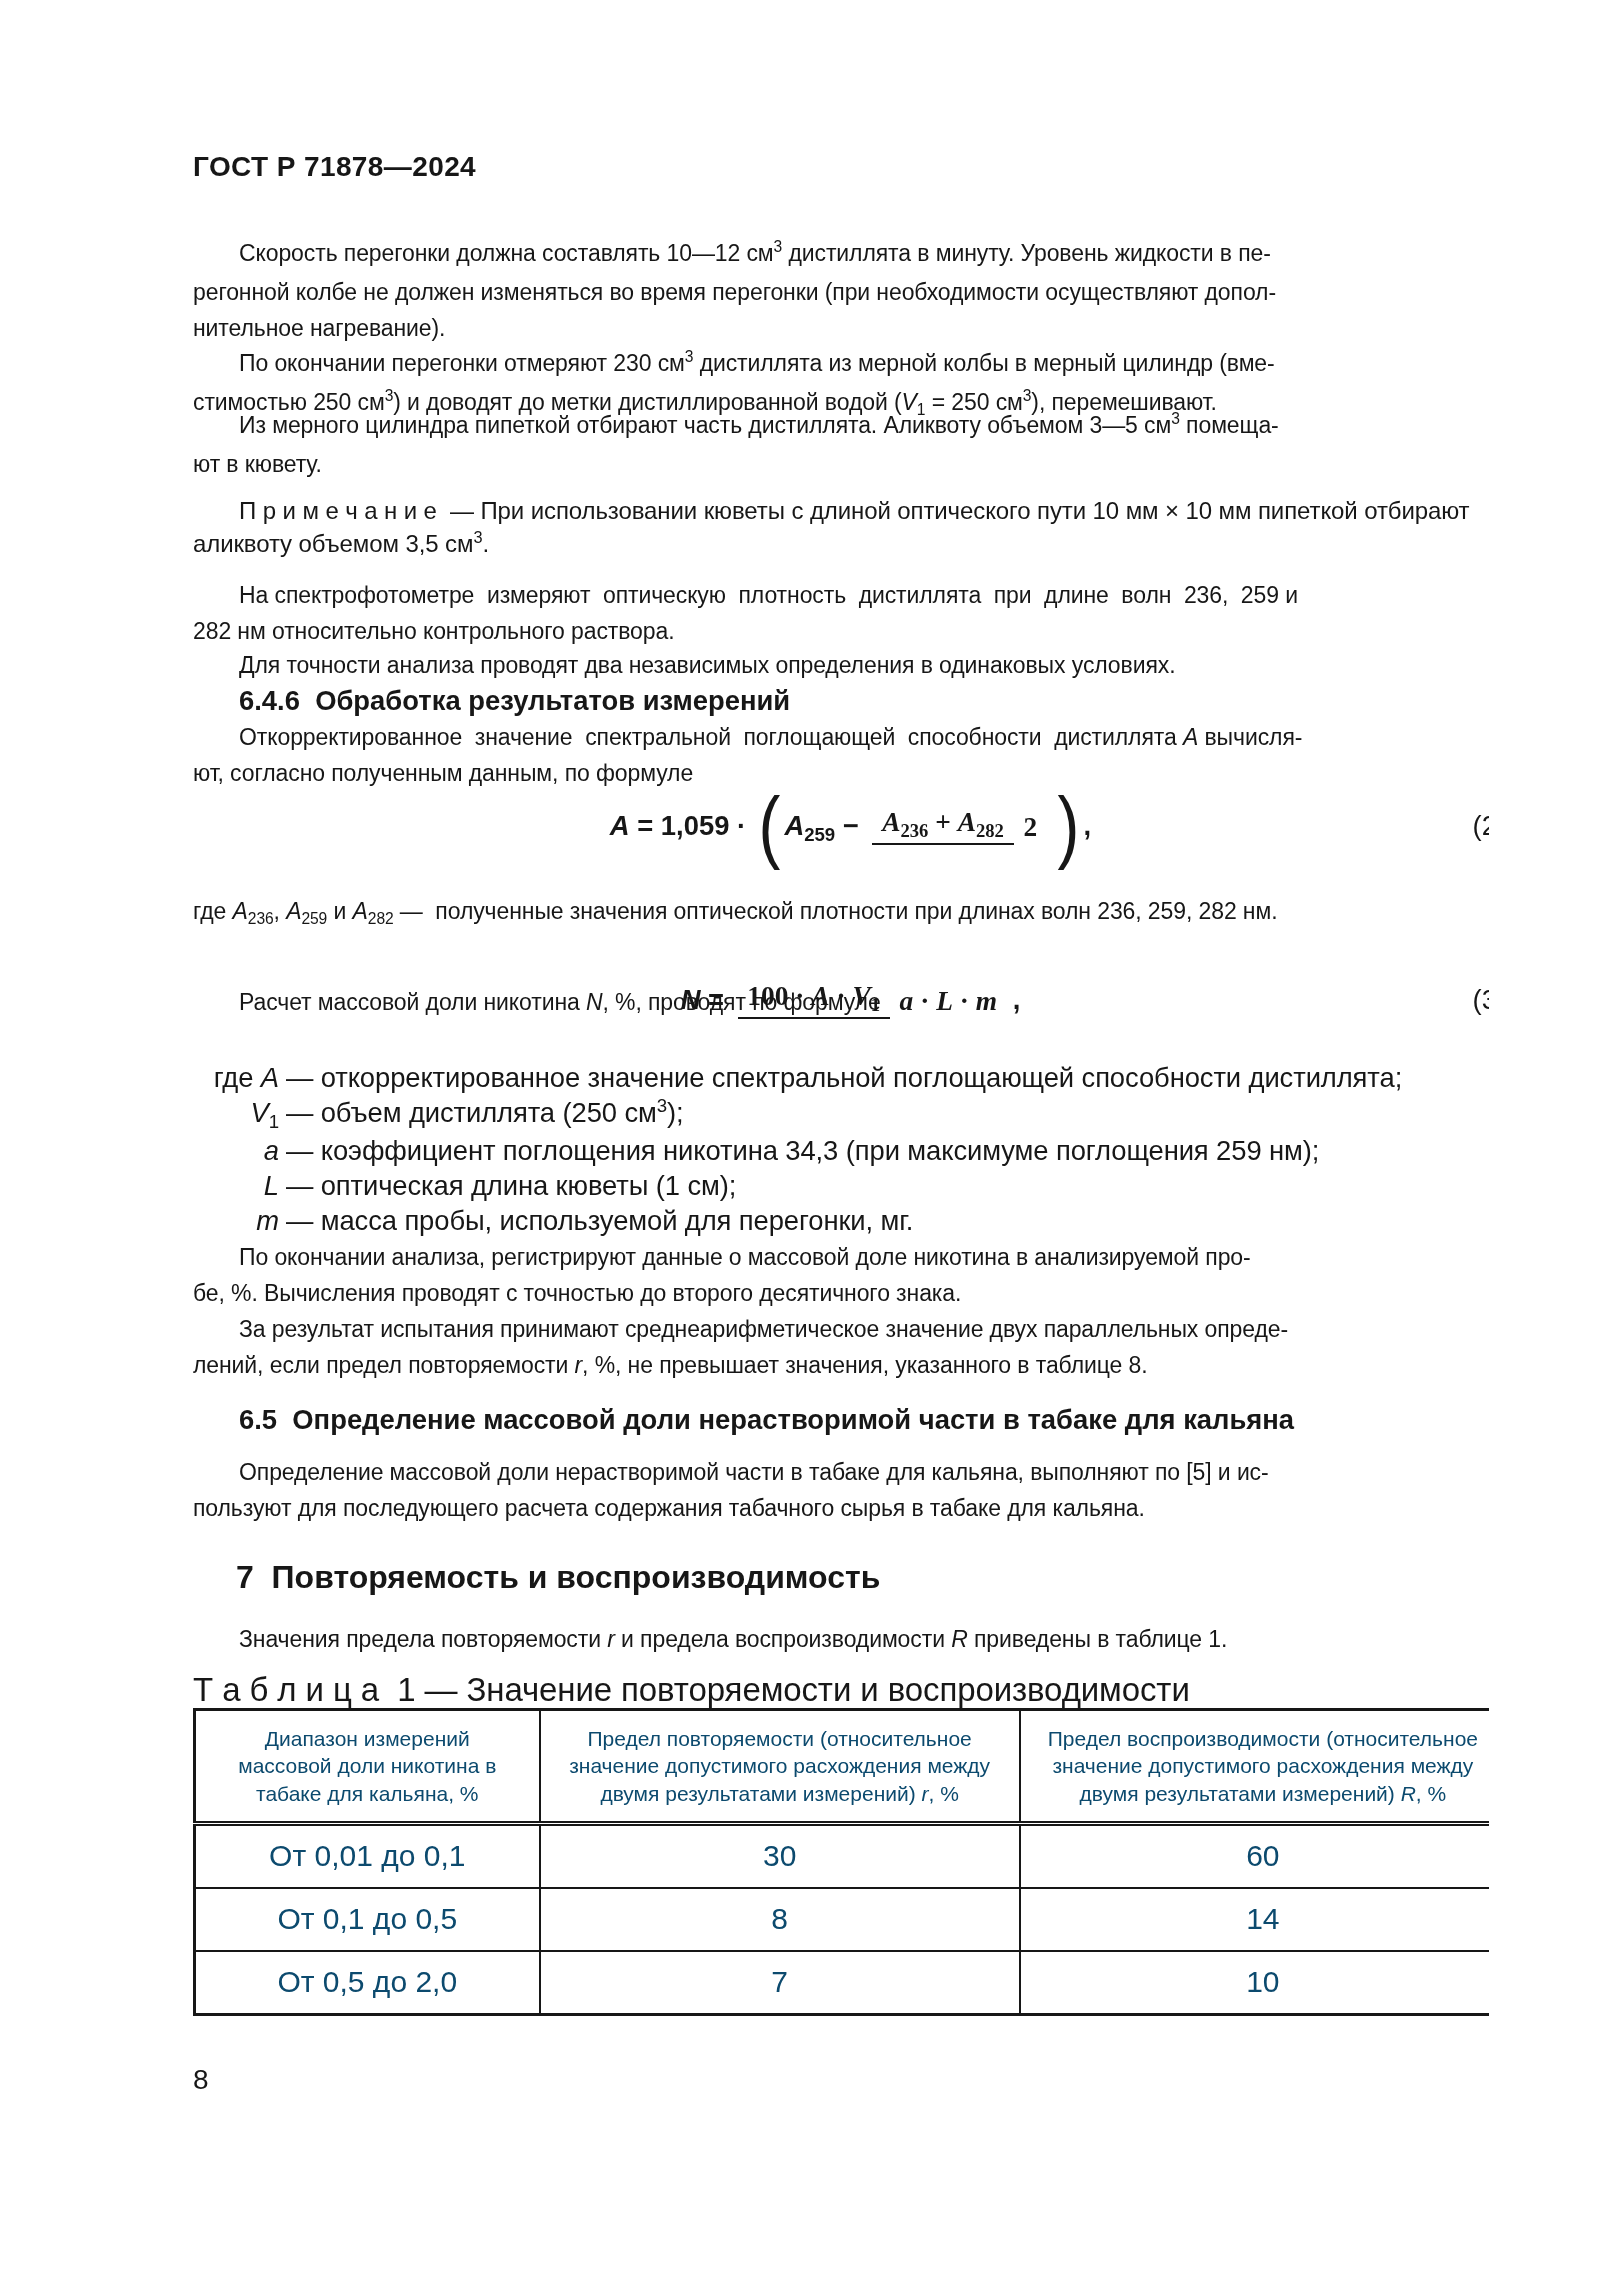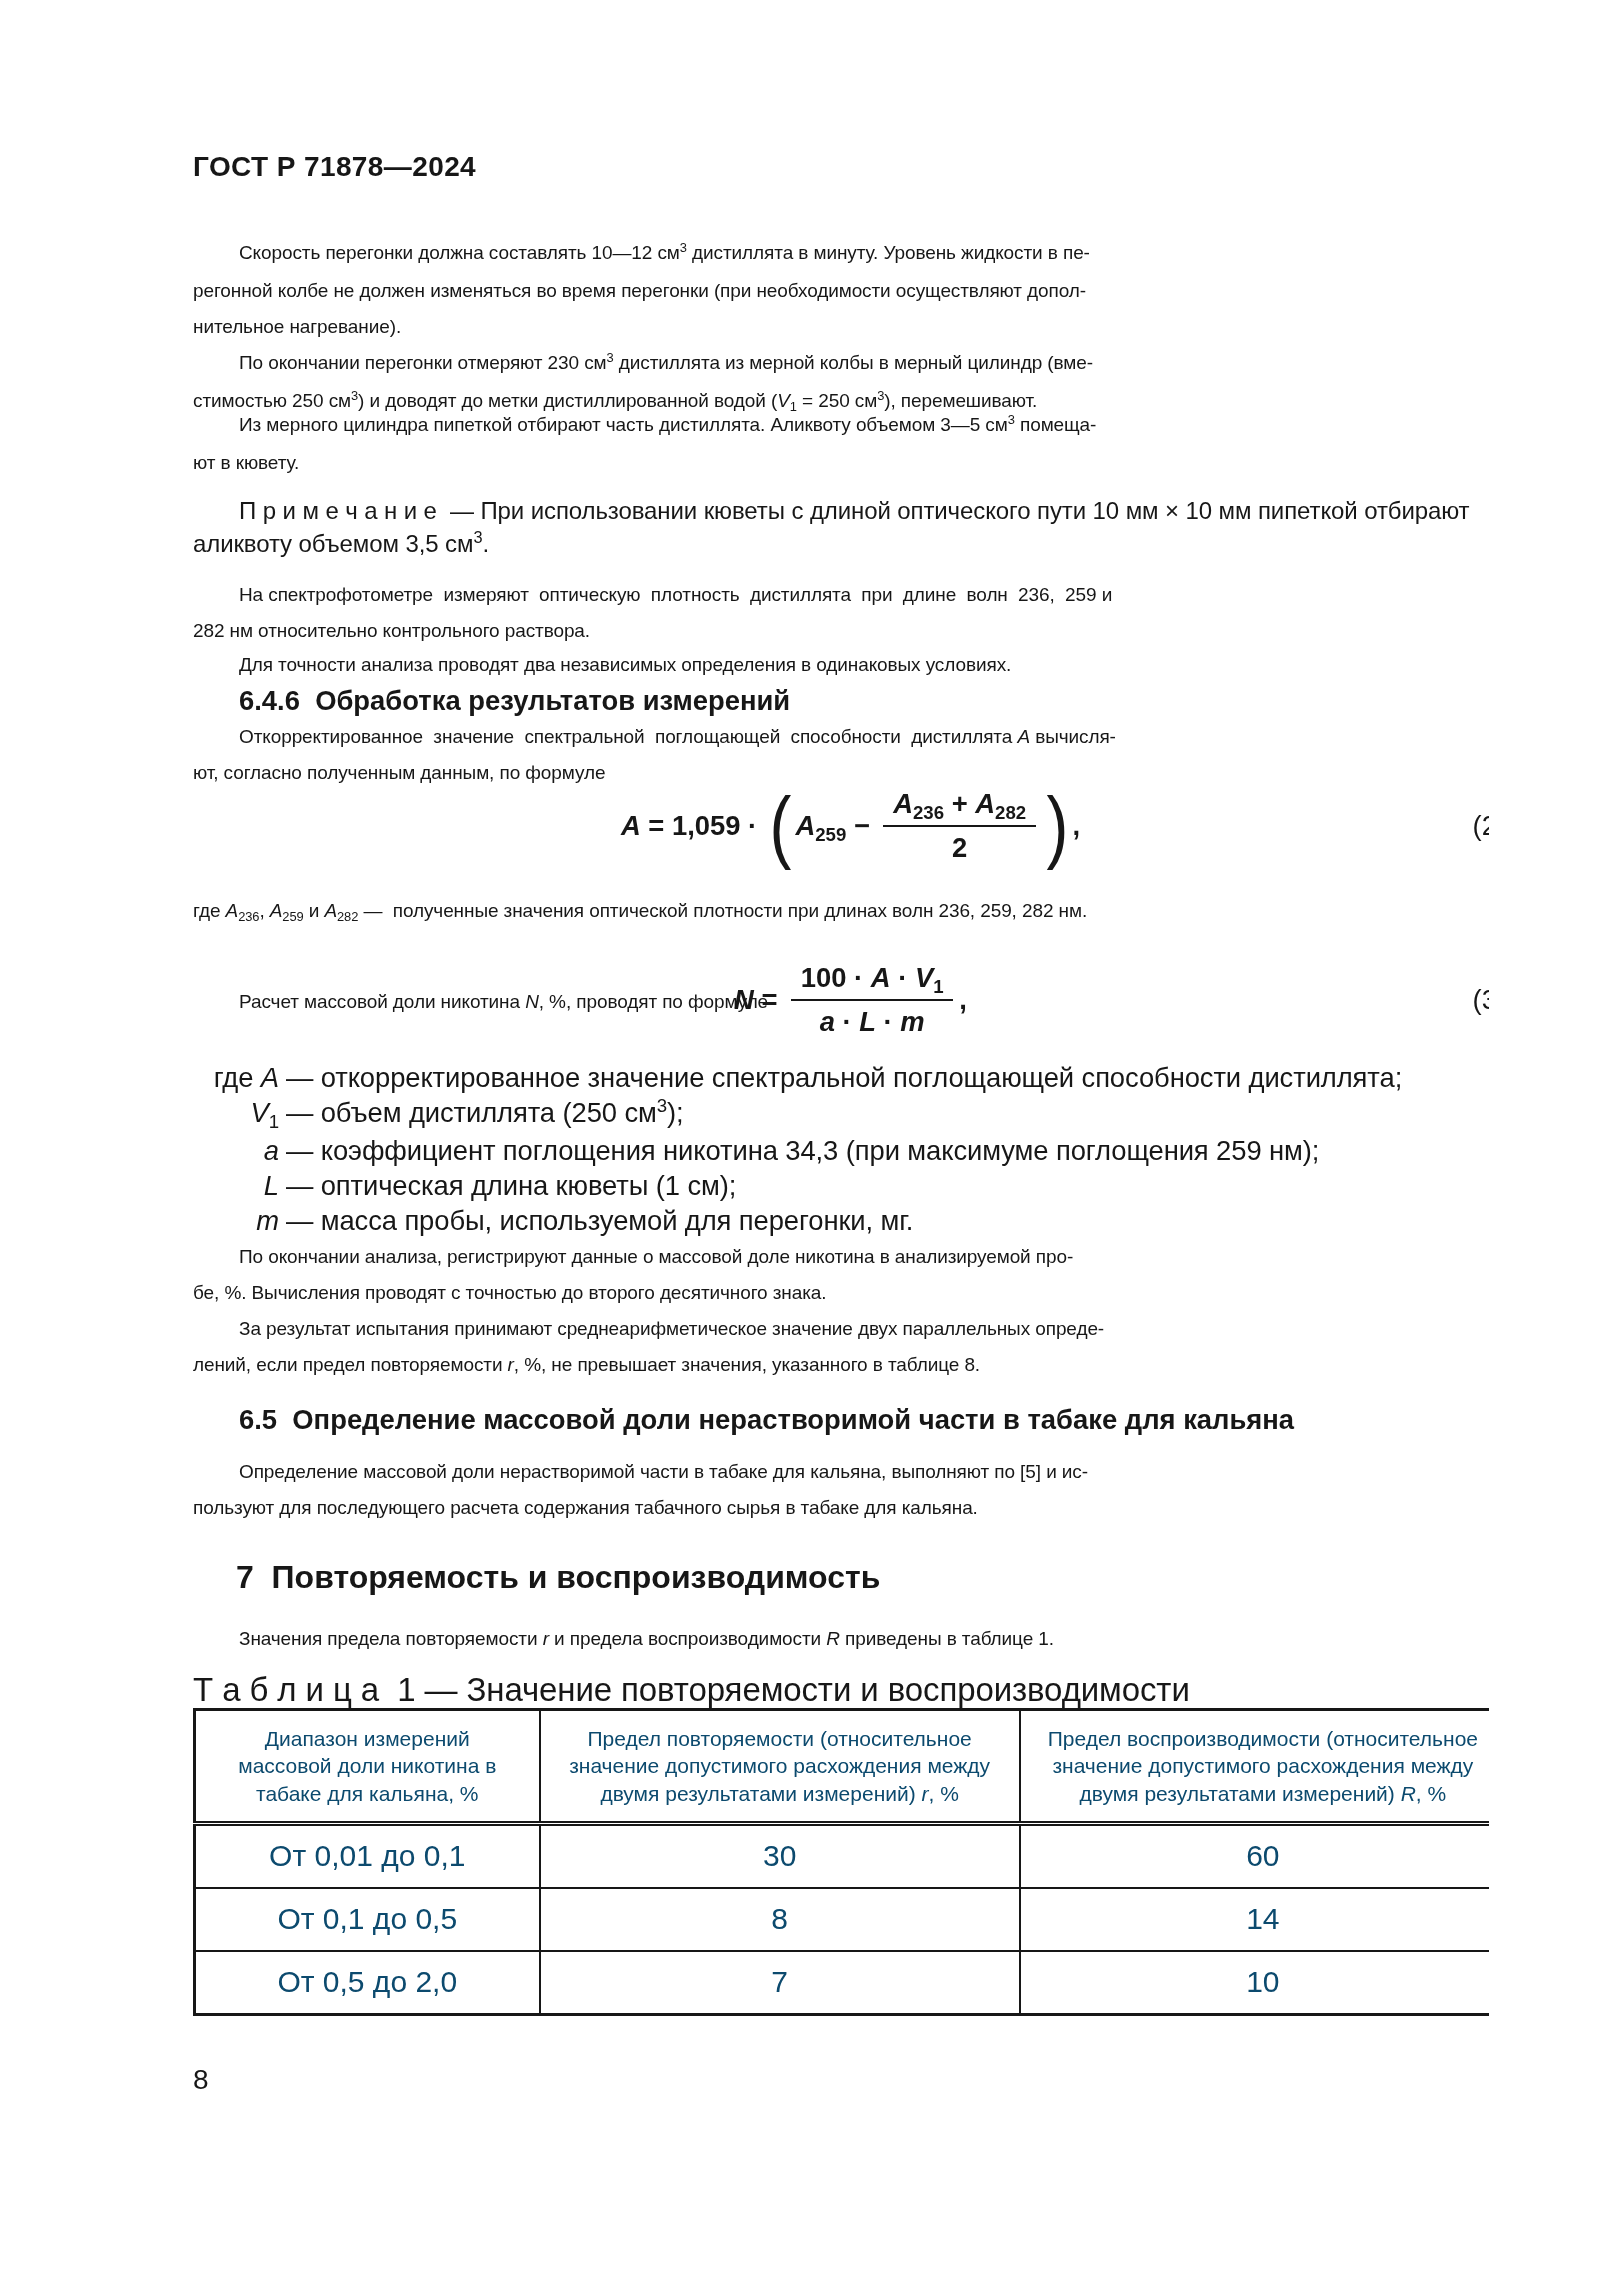--- a/index.html
+++ b/index.html
@@ -9,32 +9,32 @@
     height: 2293px;
     background: #ffffff;
     color: #171717;
     font-family: "Liberation Sans", "DejaVu Sans", sans-serif;
     overflow: hidden;
   }
   .block { position: absolute; left: 193px; width: 1315px; }
 
   .running-header { top: 151px; font-size: 28px; font-weight: 700; letter-spacing: 0.4px; }
 
-  .para { font-size: 19px; line-height: 36px; letter-spacing: -0.1px; white-space: pre; }
+  .para { font-size: 23px; line-height: 36px; letter-spacing: -0.1px; white-space: pre; }
   .para.indent { text-indent: 46px; }
 
   .note { font-size: 24px; line-height: 33px; letter-spacing: -0.1px; white-space: pre; text-indent: 46px; }
 
   .subhead { font-size: 27.4px; line-height: 36px; font-weight: 700; text-indent: 46px; white-space: pre; }
   .section-title { font-size: 32px; line-height: 39px; font-weight: 700; text-indent: 43px; white-space: pre; }
 
   .formula { display: flex; align-items: center; justify-content: center; height: 94px; font-size: 27.4px; font-weight: 700; letter-spacing: 0; }
   .formula .fpart { white-space: pre; }
   .formula-number { position: absolute; right: 2px; top: 50%; transform: translateY(-50%); font-weight: 400; font-size: 27.4px; }
-  .frac { display: inline-flex; flex-direction: column; align-items: center; margin: 0 5.9px; }
+  .frac { display: inline-flex; flex-direction: row; align-items: flex-start; margin: 0 5.9px; font-family: Liberation Serif, serif; }
   .frac .num { padding: 0 9.8px 4.9px; border-bottom: 2.9px solid #171717; white-space: pre; }
   .frac .den { padding: 4.9px 9.8px 0; white-space: pre; }
   .big-paren { font-size: 80px; font-weight: 400; line-height: 1; transform: scaleX(0.82); margin: 0 2px; }
 
   .i { font-style: italic; }
   .sup { font-size: 68%; position: relative; top: -0.55em; }
   .sub { font-size: 68%; position: relative; top: 0.32em; }
 
   .defs { font-size: 27.4px; line-height: 35px; letter-spacing: -0.1px; }
   .def-row { display: flex; }

